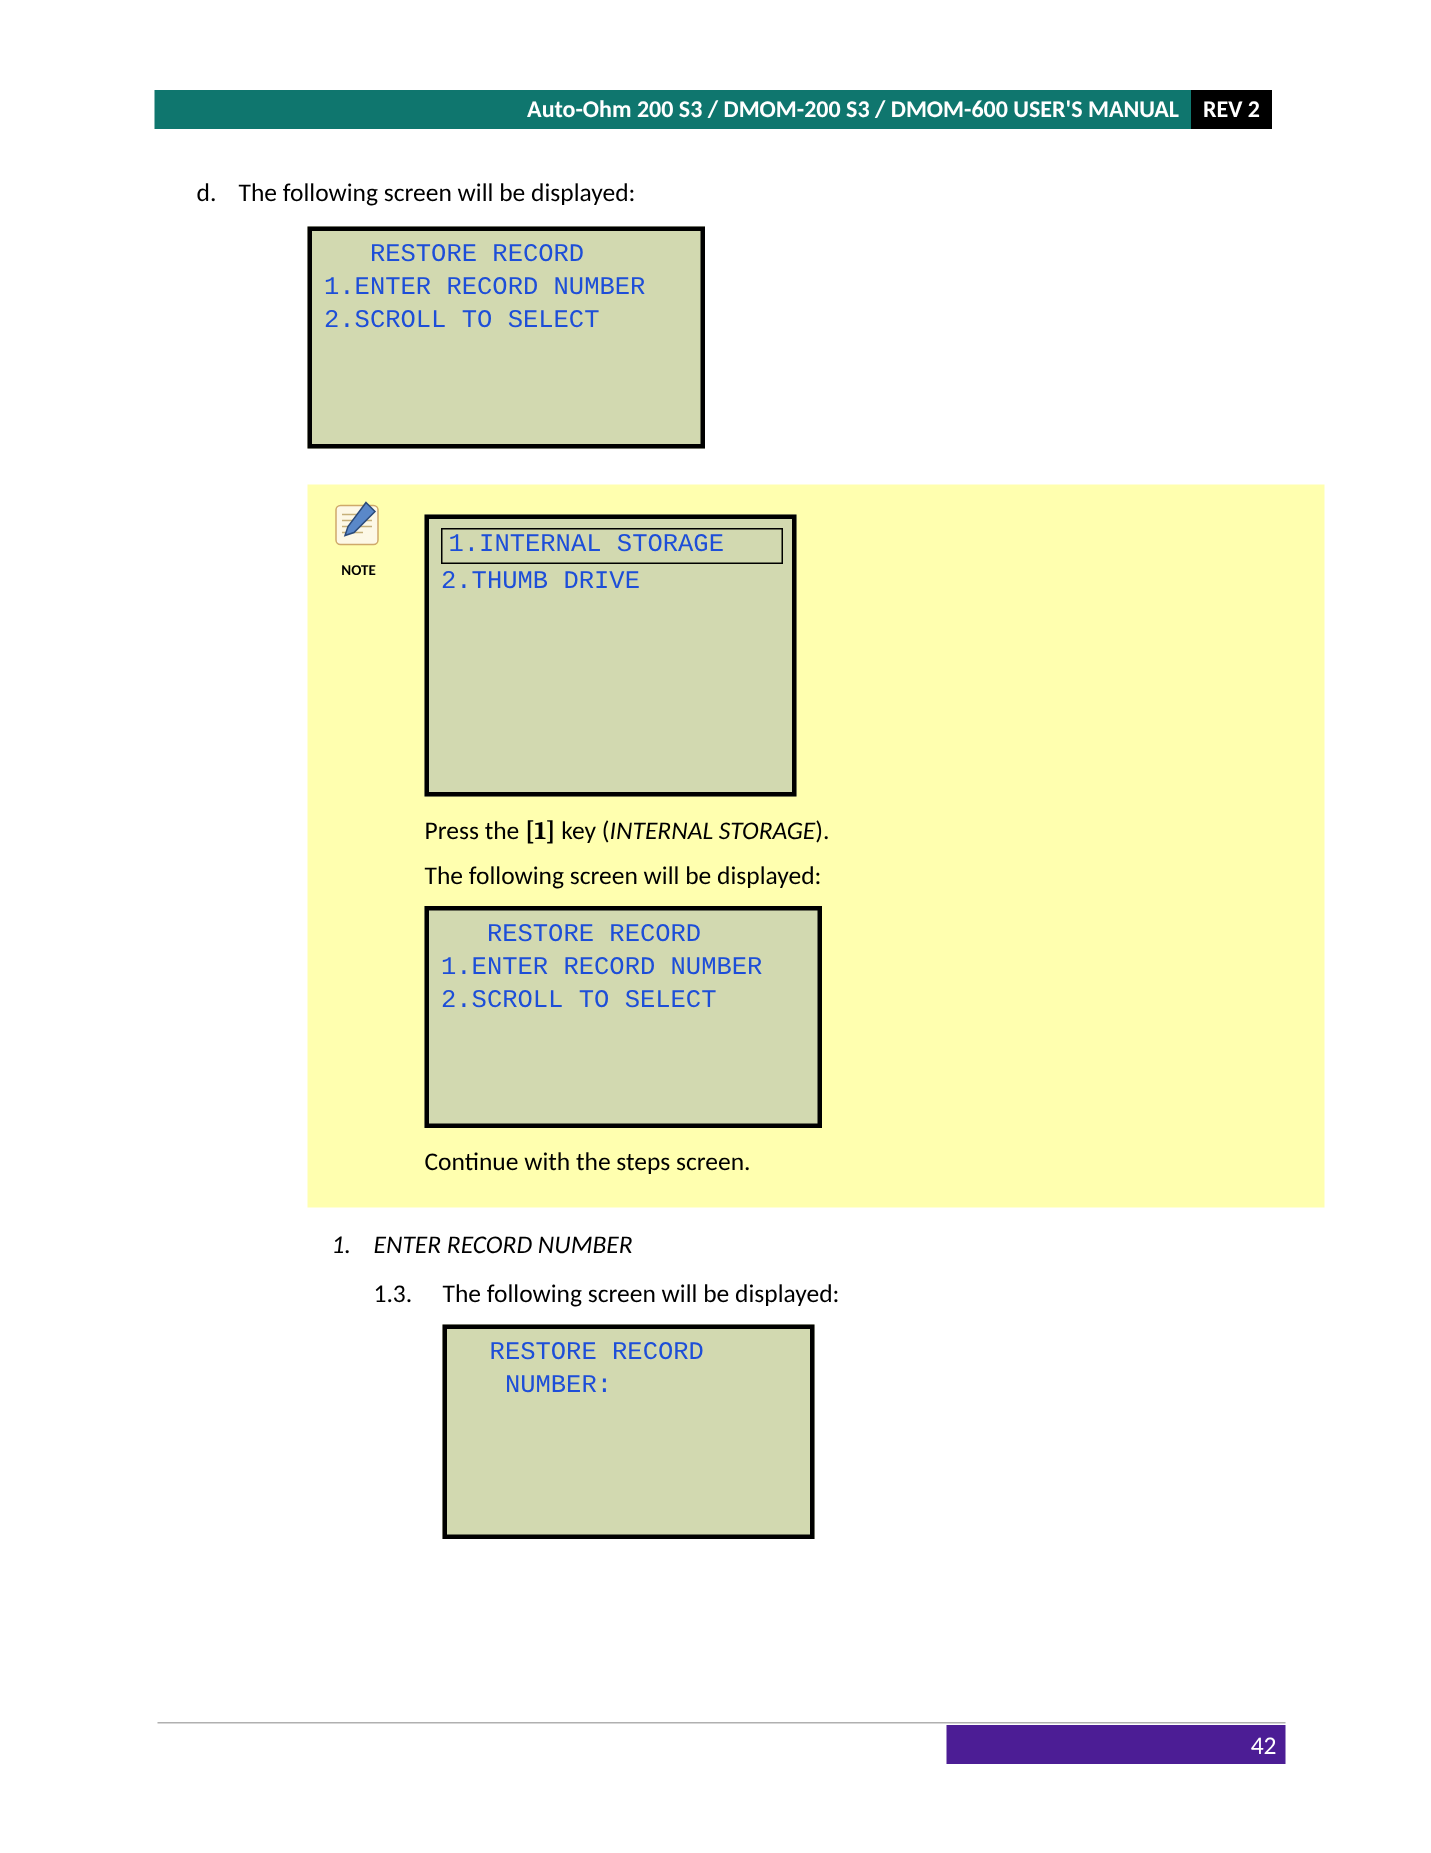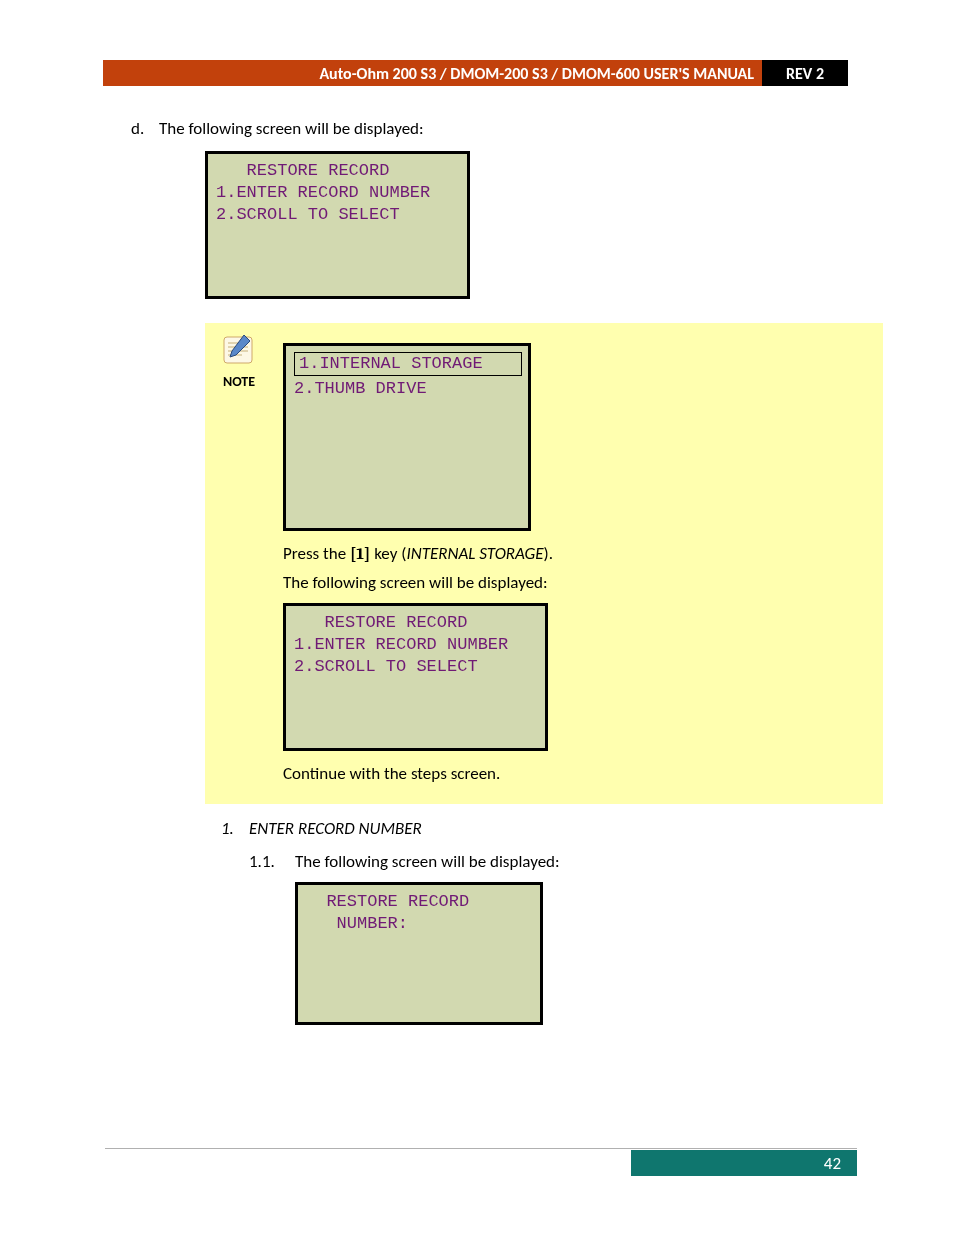--- a/index.html
+++ b/index.html
@@ -20,31 +20,31 @@
   }
   .header-bar {
     display: flex;
     width: 745px;
     height: 26px;
     margin-bottom: 32px;
     margin-left: 8px;
   }
   .header-purple {
     flex: 1;
-    background: #c2410c;
+    background: #0f766e;
     color: #fff;
     font-weight: bold;
     font-size: 16px;
     display: flex;
     align-items: center;
     justify-content: flex-end;
     padding-right: 8px;
   }
   .header-black {
-    width: 86px;
+    width: 54px;
     background: #000;
     color: #fff;
     font-weight: bold;
     font-size: 16px;
     display: flex;
     align-items: center;
     justify-content: center;
   }
   .content {
     margin-left: 36px;
@@ -58,21 +58,21 @@
   .step-d .marker {
     width: 28px;
     flex: none;
   }
   .lcd {
     background: #d2d9b0;
     border: 3px solid #000;
     font-family: "Courier New", monospace;
     font-size: 17px;
     line-height: 1.3;
-    color: #701a75;
+    color: #1d4ed8;
     white-space: pre;
     padding: 6px 2px 6px 8px;
     box-sizing: border-box;
   }
   .lcd.w265 { width: 265px; height: 148px; }
   .lcd.w248 { width: 248px; height: 188px; }
   .lcd.w248b { width: 248px; height: 143px; }
   .lcd-inset {
     border: 1px solid #000;
     padding: 0 4px;
@@ -98,21 +98,21 @@
     width: 68px;
     text-align: center;
     flex: none;
   }
   .note-icon {
     margin: 0 auto 6px auto;
   }
   .note-icon svg { display:block; margin: 0 auto;}
   .note-label {
     font-weight: bold;
-    font-size: 14px;
+    font-size: 10px;
     color: #000;
   }
   .note-body {
     flex: 1;
     font-size: 17px;
   }
   .note-body p { margin: 0 0 6px 0; }
   .lcd-note1 { margin: 10px 0 12px 0; }
   .lcd-note2 { margin: 8px 0 12px 0; }
   .keycap {
@@ -155,27 +155,27 @@
     width: 752px;
     bottom: 86px;
     border-top: 1px solid #b0b0b0;
   }
   .footer-bar {
     position: absolute;
     right: 0;
     top: 1px;
     width: 226px;
     height: 26px;
-    background: #0f766e;
+    background: #4c1d95;
     color: #fff;
     font-size: 17px;
     display: flex;
     align-items: center;
     justify-content: flex-end;
-    padding-right: 16px;
+    padding-right: 6px;
     box-sizing: border-box;
   }
 </style>
 </head>
 <body>
 
 <div class="page">
 
   <div class="header-bar">
     <div class="header-purple">Auto-Ohm 200 S3 / DMOM-200 S3 / DMOM-600 USER'S MANUAL</div>
@@ -223,21 +223,21 @@
     </div>
 
     <div class="section-1">
       <div class="sec1-row">
         <div class="num">1.</div>
         <div class="sec1-title">ENTER RECORD NUMBER</div>
       </div>
       <div class="sec1-body">
 
         <div class="substep">
-          <div class="num">1.1.</div>
+          <div class="num">1.3.</div>
           <div>
             <div>The following screen will be displayed:</div>
             <div class="lcd w248b lcd-4"><span>  RESTORE RECORD</span>
 <span>   NUMBER:</span></div>
           </div>
         </div>
       </div>
     </div>
 
   </div>

